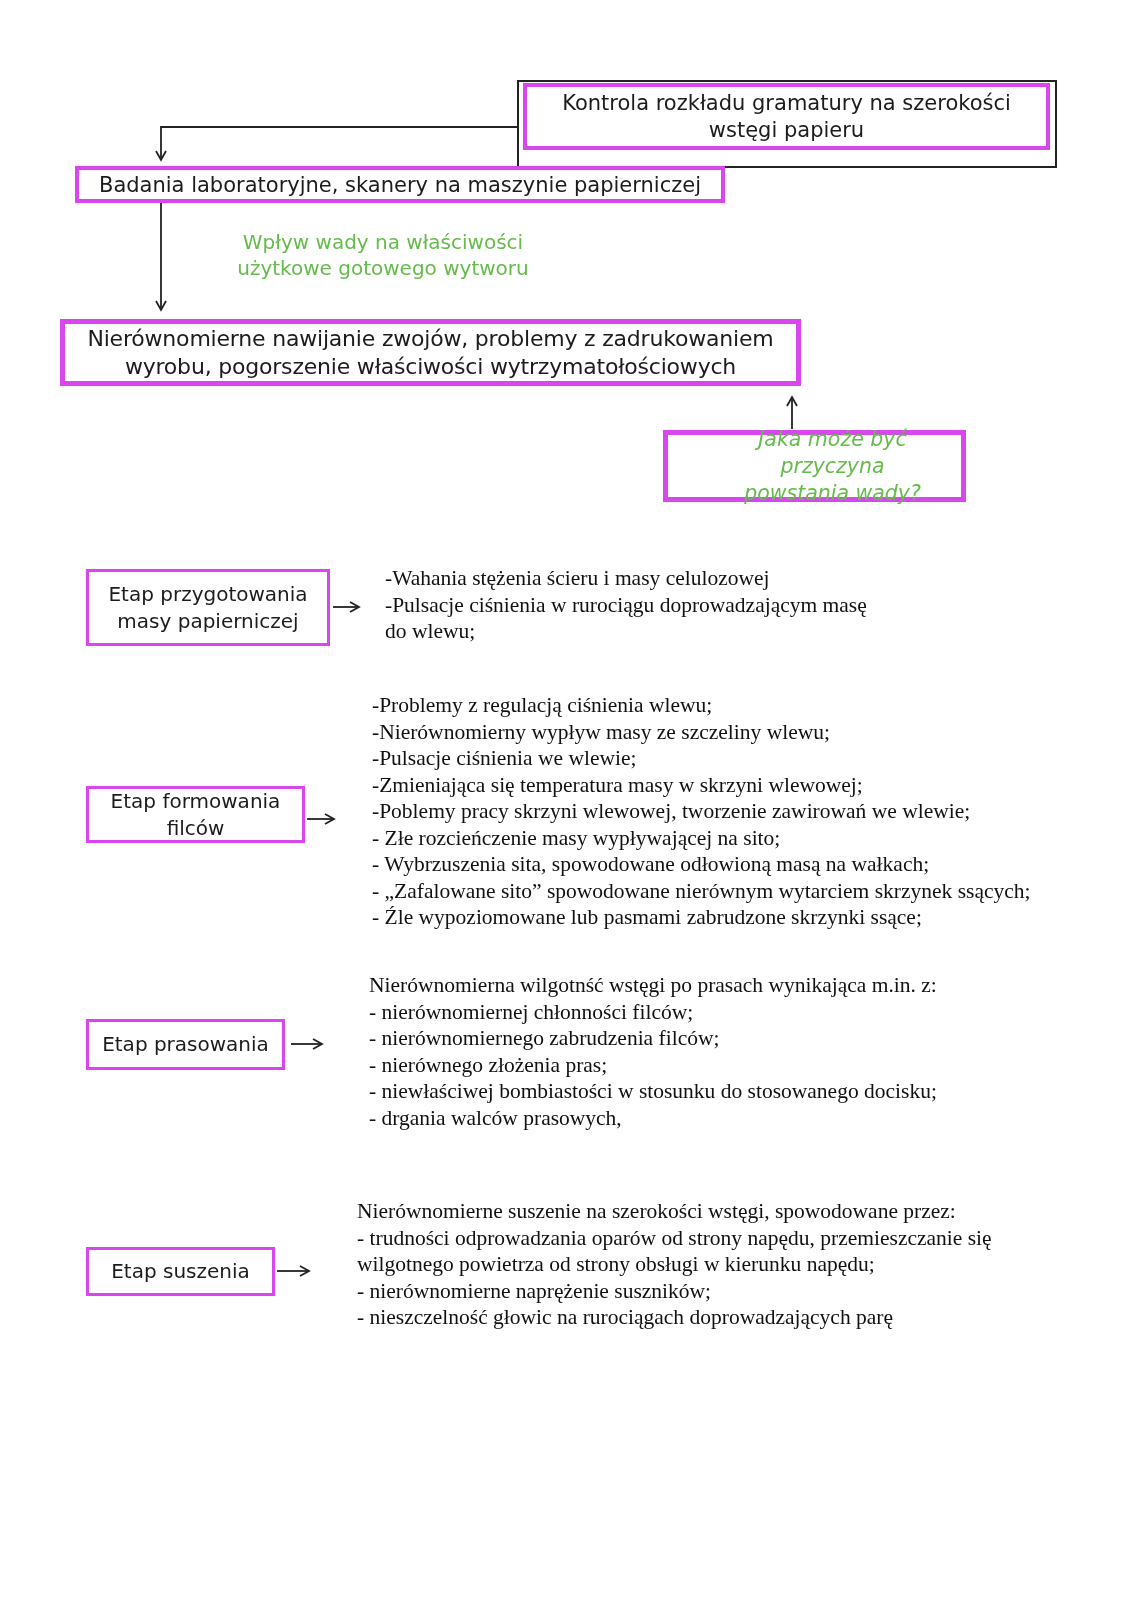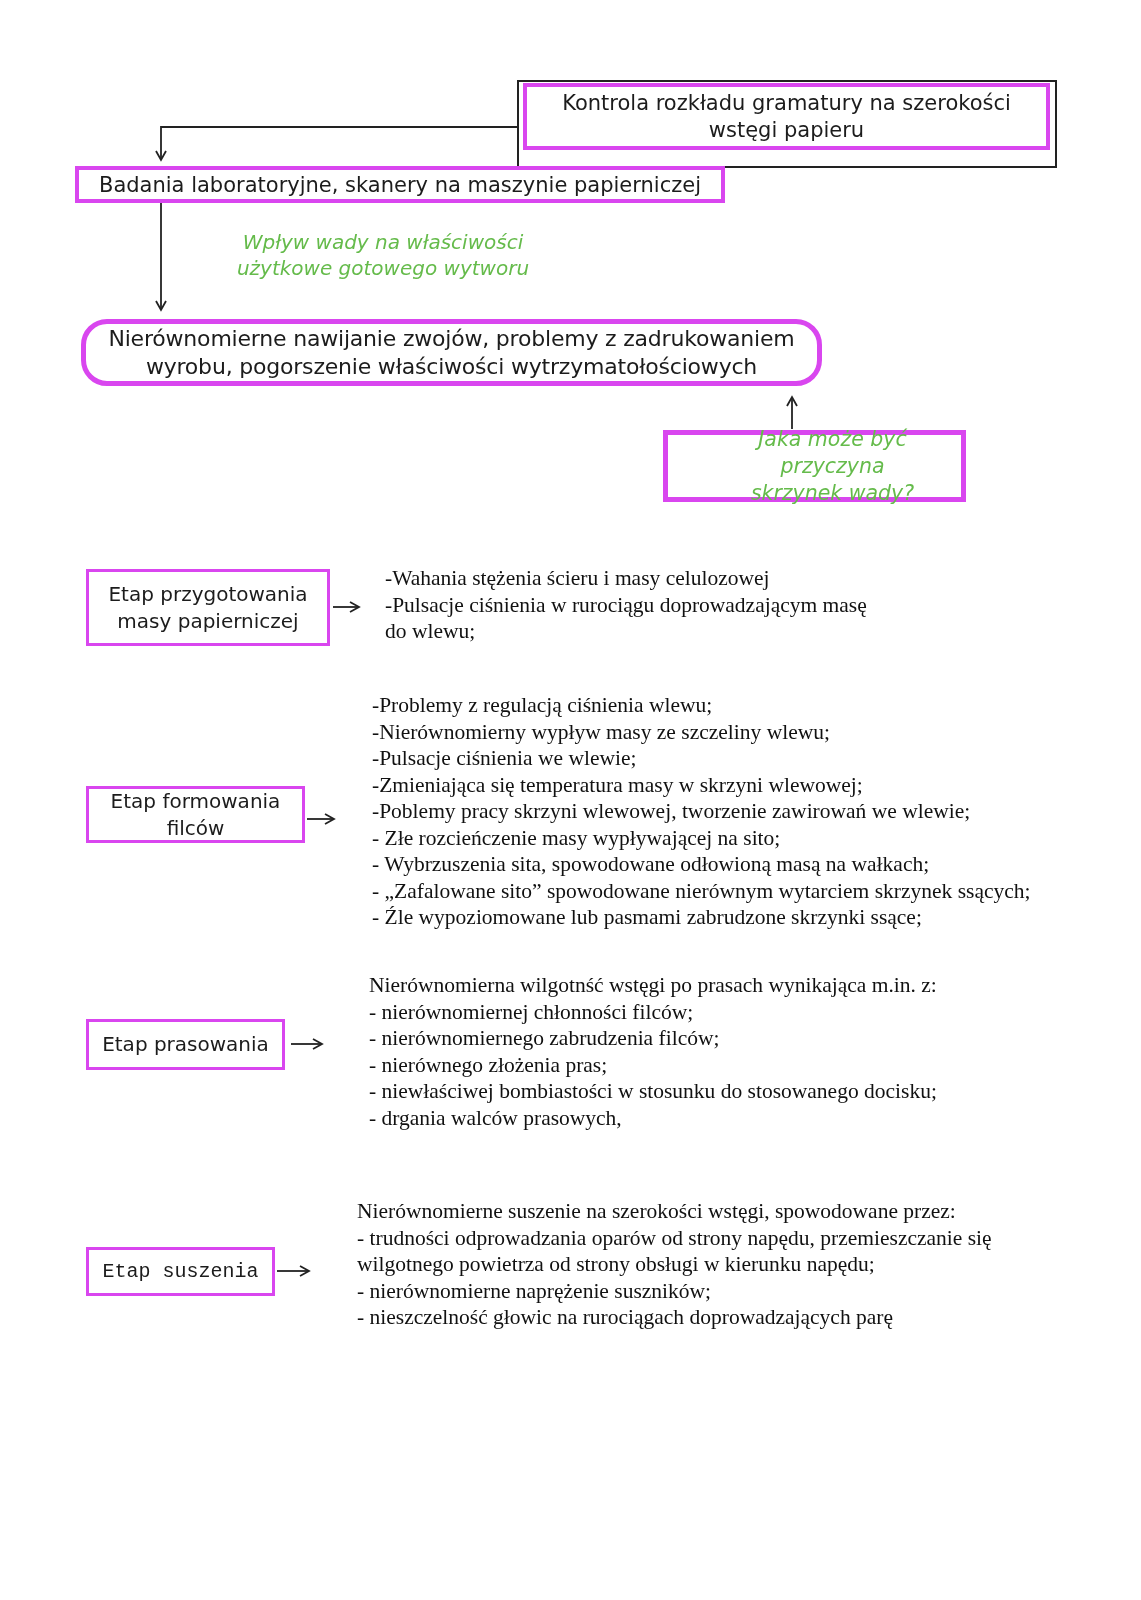--- a/index.html
+++ b/index.html
@@ -40,52 +40,50 @@
     left: 523px; top: 83px;
     width: 527px; height: 67px;
     font-size: 21px; line-height: 27px;
   }
   .badania {
     left: 75px; top: 166px;
     width: 650px; height: 37px;
     font-size: 21px; line-height: 24px;
   }
   .defect {
-    left: 81px; top: 319px;
+    left: 60px; top: 319px;
     width: 741px; height: 67px;
     border-width: 5px;
     font-size: 22px; line-height: 28px;
     letter-spacing: -0.2px;
-    border-radius: 26px;
   }
   .green-note {
     position: absolute;
     left: 228px; top: 229px;
     width: 310px;
     text-align: center;
     color: var(--green, #65bb4b);
-    font-style: italic;
     font-size: 20px; line-height: 26px;
   }
   .question {
     left: 663px; top: 430px;
     width: 303px; height: 72px;
     border-width: 5px;
     color: var(--green, #65bb4b);
     font-style: italic;
     font-size: 20.5px; line-height: 27px; padding-left: 36px;
   }
   .stage {
     border-width: 3px;
     font-size: 20px; line-height: 27px;
   }
   .stage1 { left: 86px; top: 569px;  width: 244px; height: 77px; }
   .stage2 { left: 86px; top: 786px;  width: 219px; height: 57px; text-align: center; }
   .stage3 { left: 86px; top: 1019px; width: 199px; height: 51px; }
-  .stage4 { left: 86px; top: 1247px; width: 189px; height: 49px; font-family: Liberation Mono, monospace; }
+  .stage4 { left: 86px; top: 1247px; width: 189px; height: 49px; }
   .causes {
     position: absolute;
     font-family: "Liberation Serif", serif;
     font-size: 21.5px;
     line-height: 26.5px;
     color: #111111;
     white-space: nowrap;
   }
   .block1 { left: 385px; top: 565px; }
   .block2 { left: 372px; top: 692px; }
@@ -128,21 +126,21 @@
       <div>użytkowe gotowego wytworu</div>
     </div>
 
   <div class="box defect">
       <div>Nierównomierne nawijanie zwojów, problemy z zadrukowaniem</div>
       <div>wyrobu, pogorszenie właściwości wytrzymatołościowych</div>
     </div>
 
   <div class="box question">
       <div>Jaka może być przyczyna</div>
-      <div>skrzynek wady?</div>
+      <div>powstania wady?</div>
     </div>
 
   <div class="box stage stage1">
       <div>Etap przygotowania</div>
       <div>masy papierniczej</div>
     </div>
   <div class="causes block1">
       <div>-Wahania stężenia ścieru i masy celulozowej</div>
       <div>-Pulsacje ciśnienia w rurociągu doprowadzającym masę</div>
       <div>do wlewu;</div>

